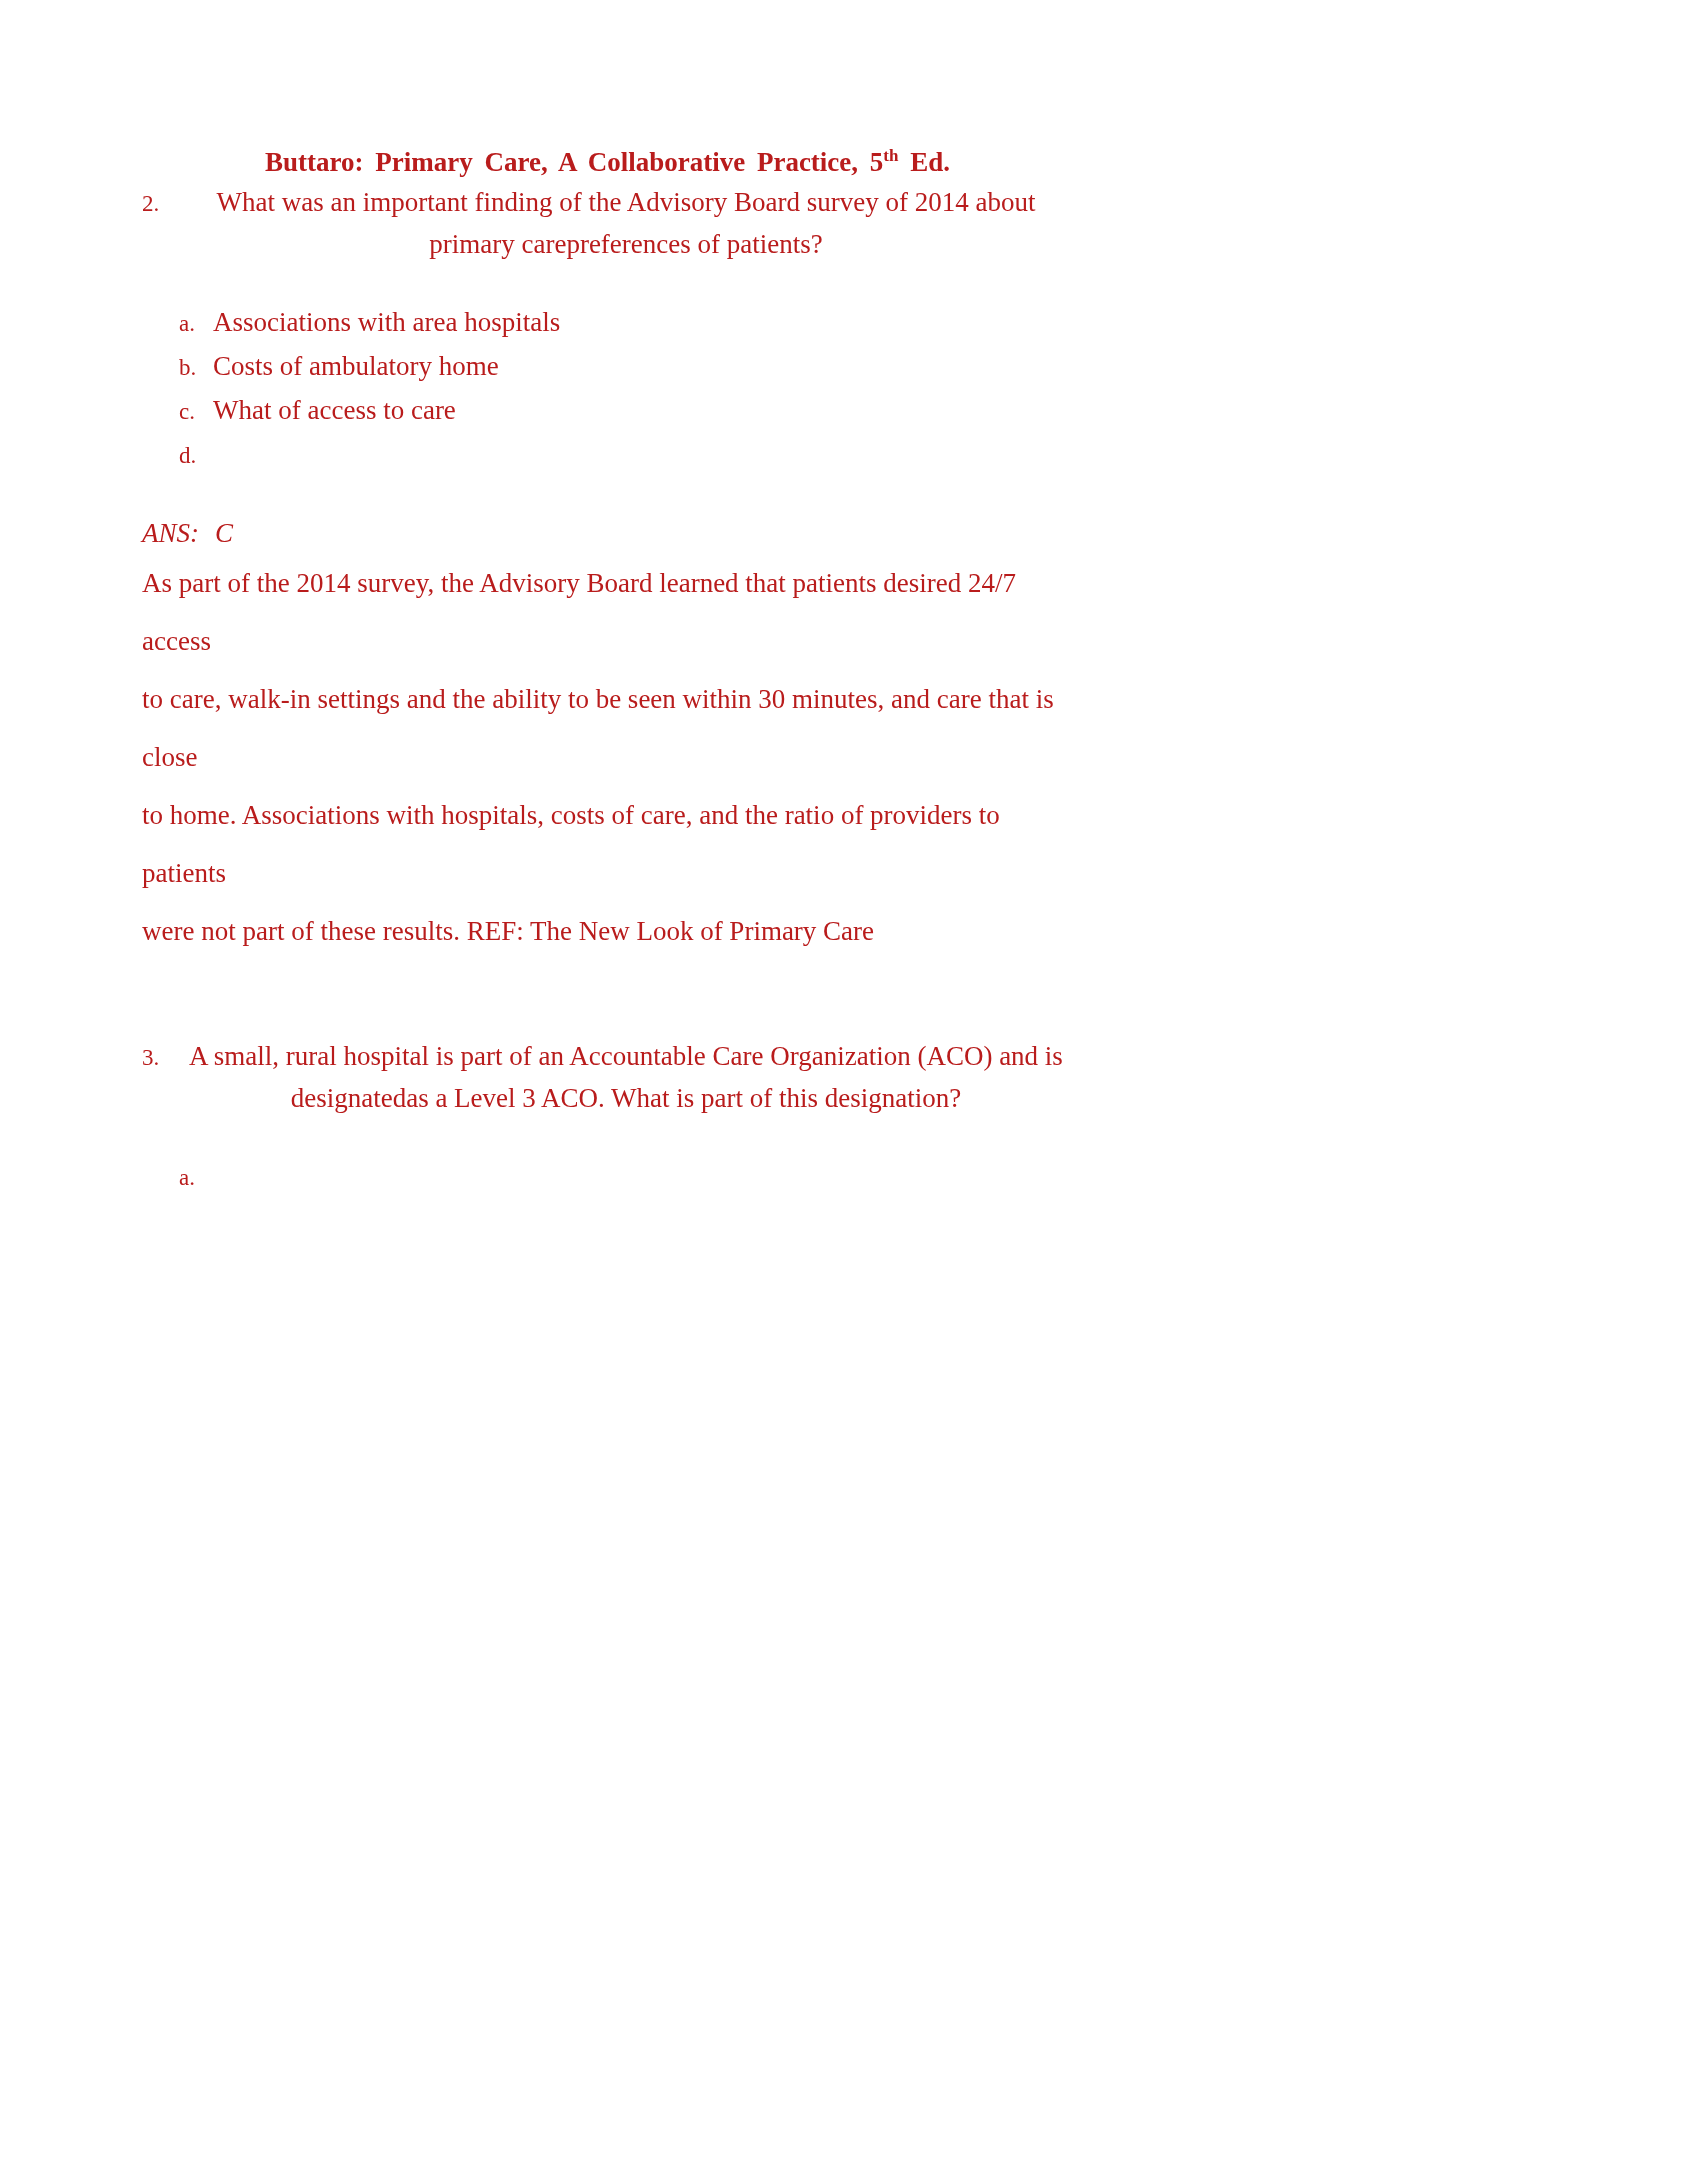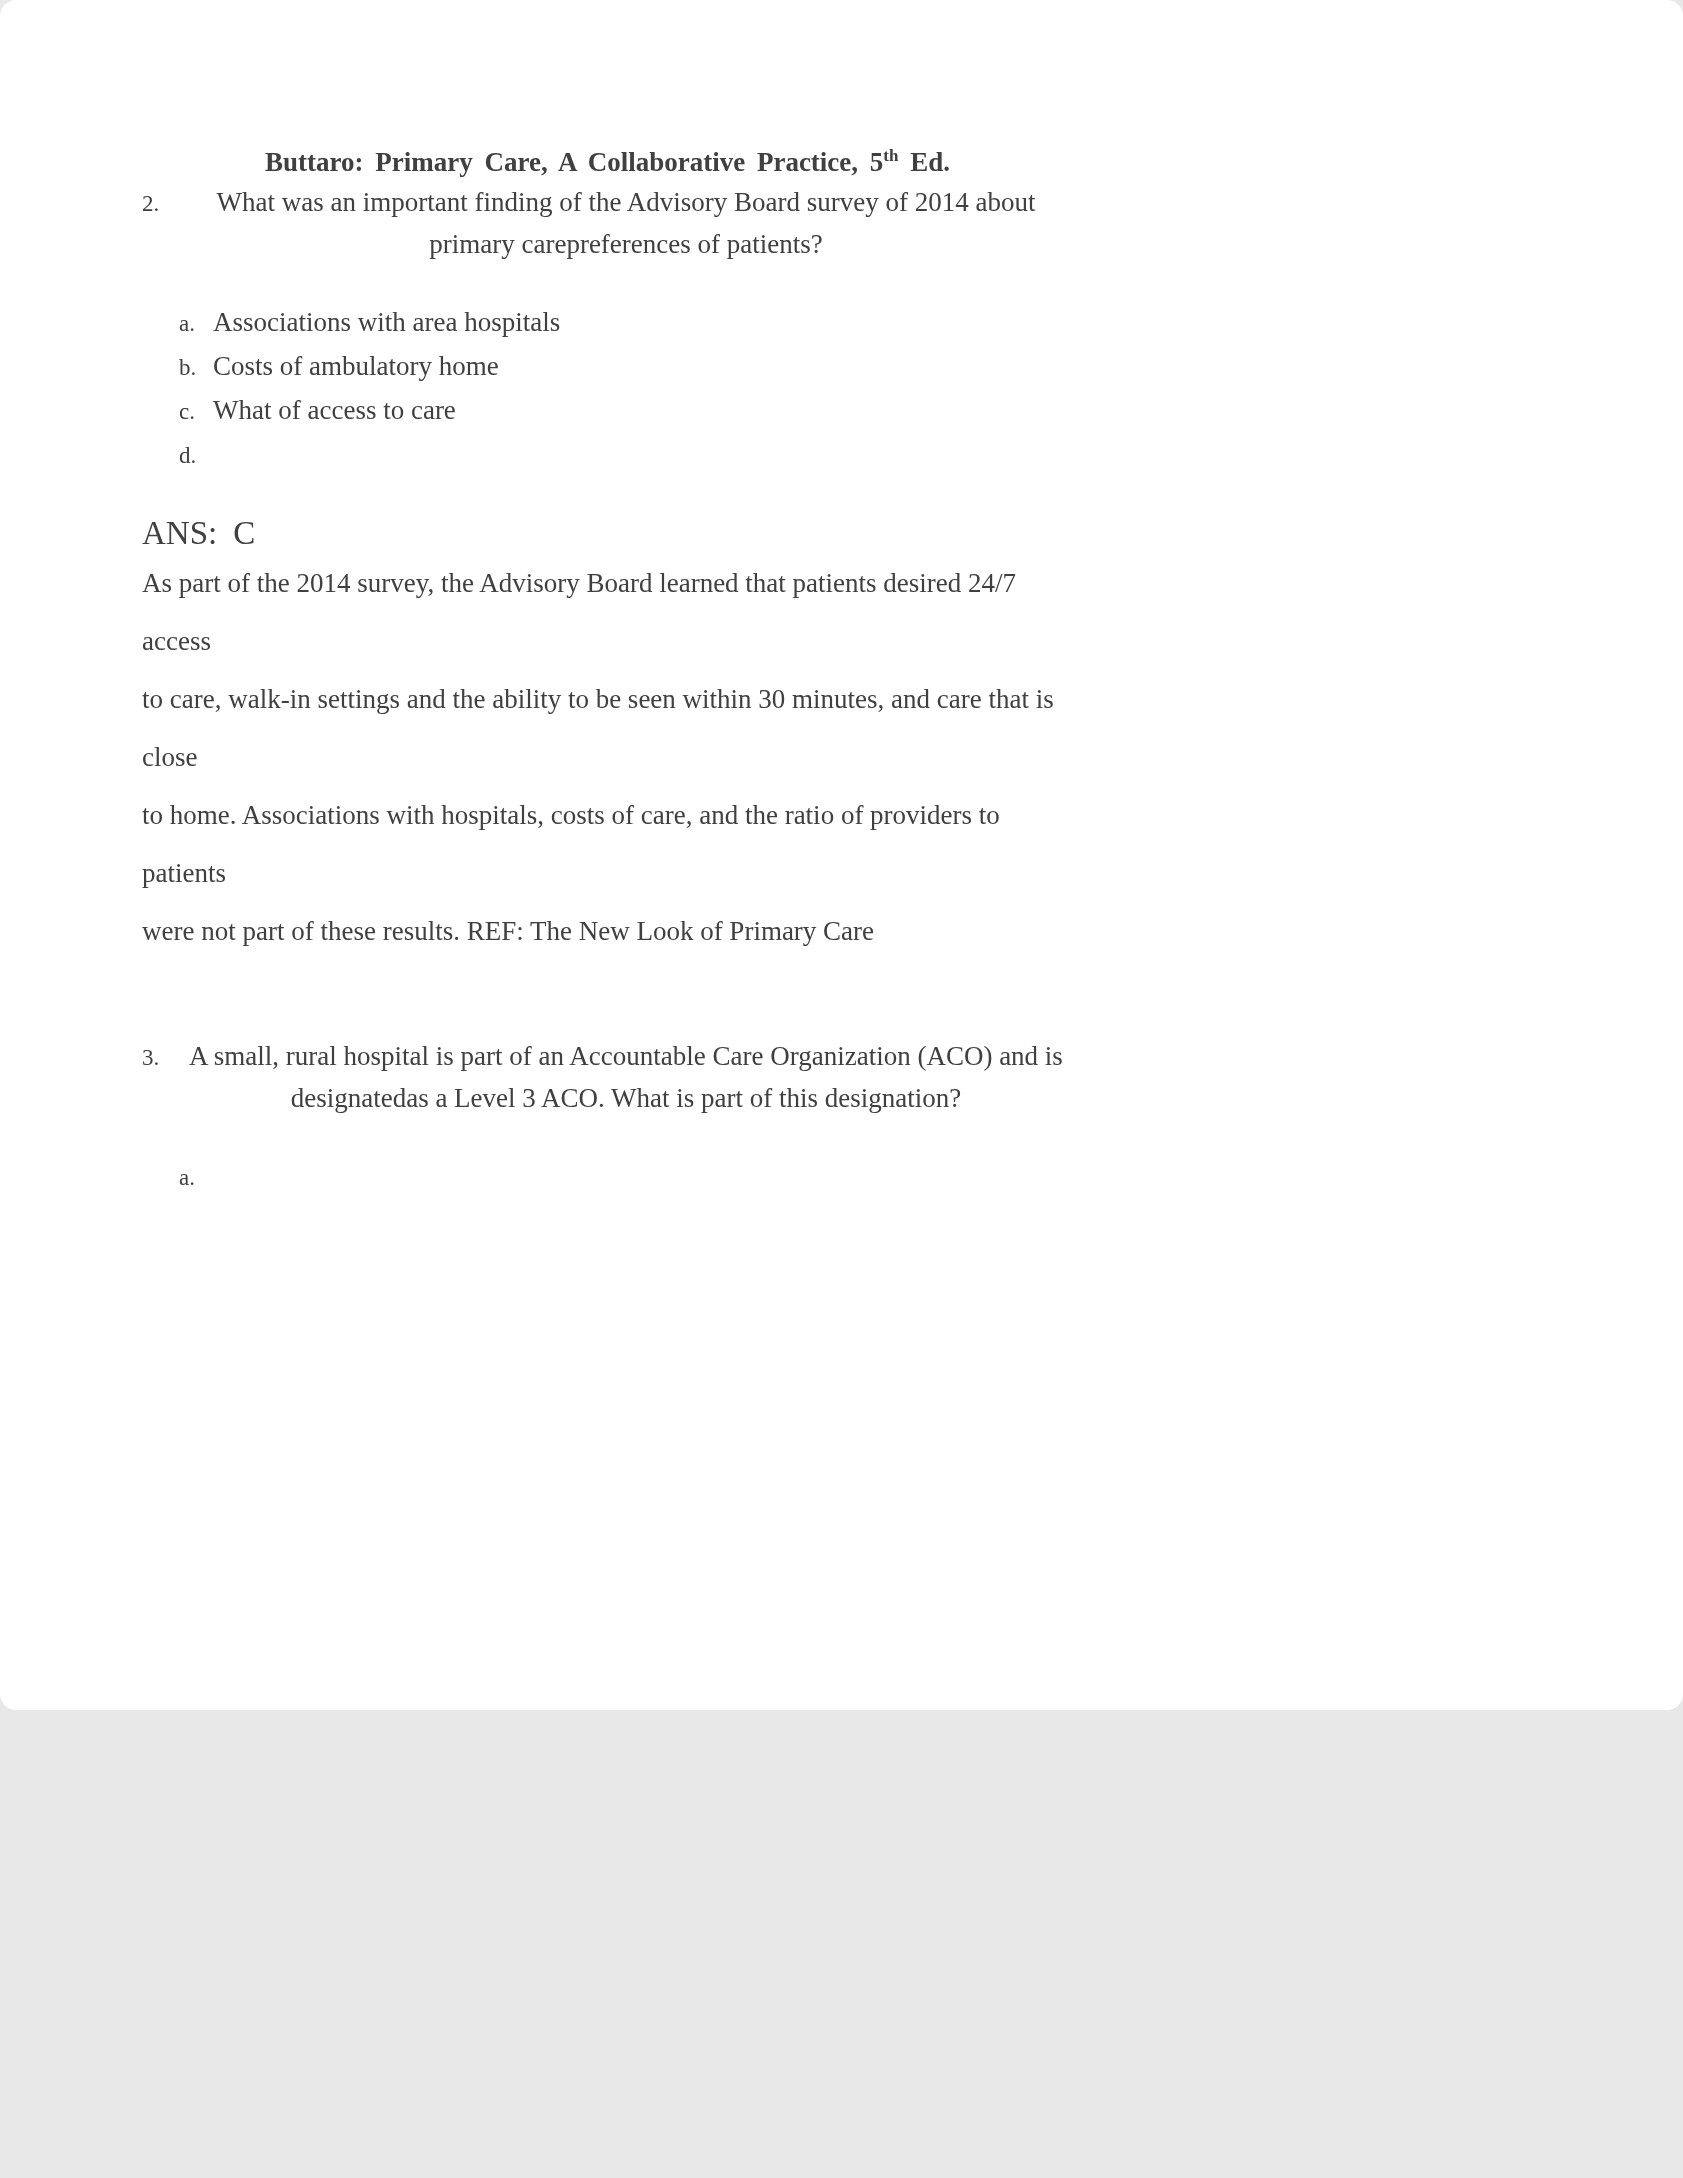--- a/index.html
+++ b/index.html
@@ -2,27 +2,26 @@
 <html><head>
 <meta charset="utf-8">
 <style>
   html, body {
     margin: 0;
     padding: 0;
     background: #e8e8e8;
   }
   .page {
     width: 1683px;
-    height: 1710px;
+    height: 2178px;
     background: #ffffff;
     position: relative;
     overflow: hidden;
     font-family: "Liberation Serif", "DejaVu Serif", serif;
-    color: #404040;
-    border-radius: 16px;
+    color: #b91c1c;
   }
   .content {
     position: absolute;
     left: 142px;
     top: 139px;
     width: 931px;
   }
   .doc-title {
     text-align: center;
     font-weight: bold;
@@ -66,22 +65,23 @@
     font-size: 23px;
     line-height: 42px;
     padding-top: 2px;
   }
   .opt-text {
     font-size: 27px;
     line-height: 42px;
   }
   .answer-line {
     margin-top: 35px;
-    font-size: 33px;
+    font-size: 27px;
     line-height: 42px;
+    font-style: italic;
   }
   .answer-value {
     margin-left: 16px;
   }
   .rationale {
     font-size: 27px;
     line-height: 58px;
     white-space: pre-line;
   }
   .question-block-2 {

